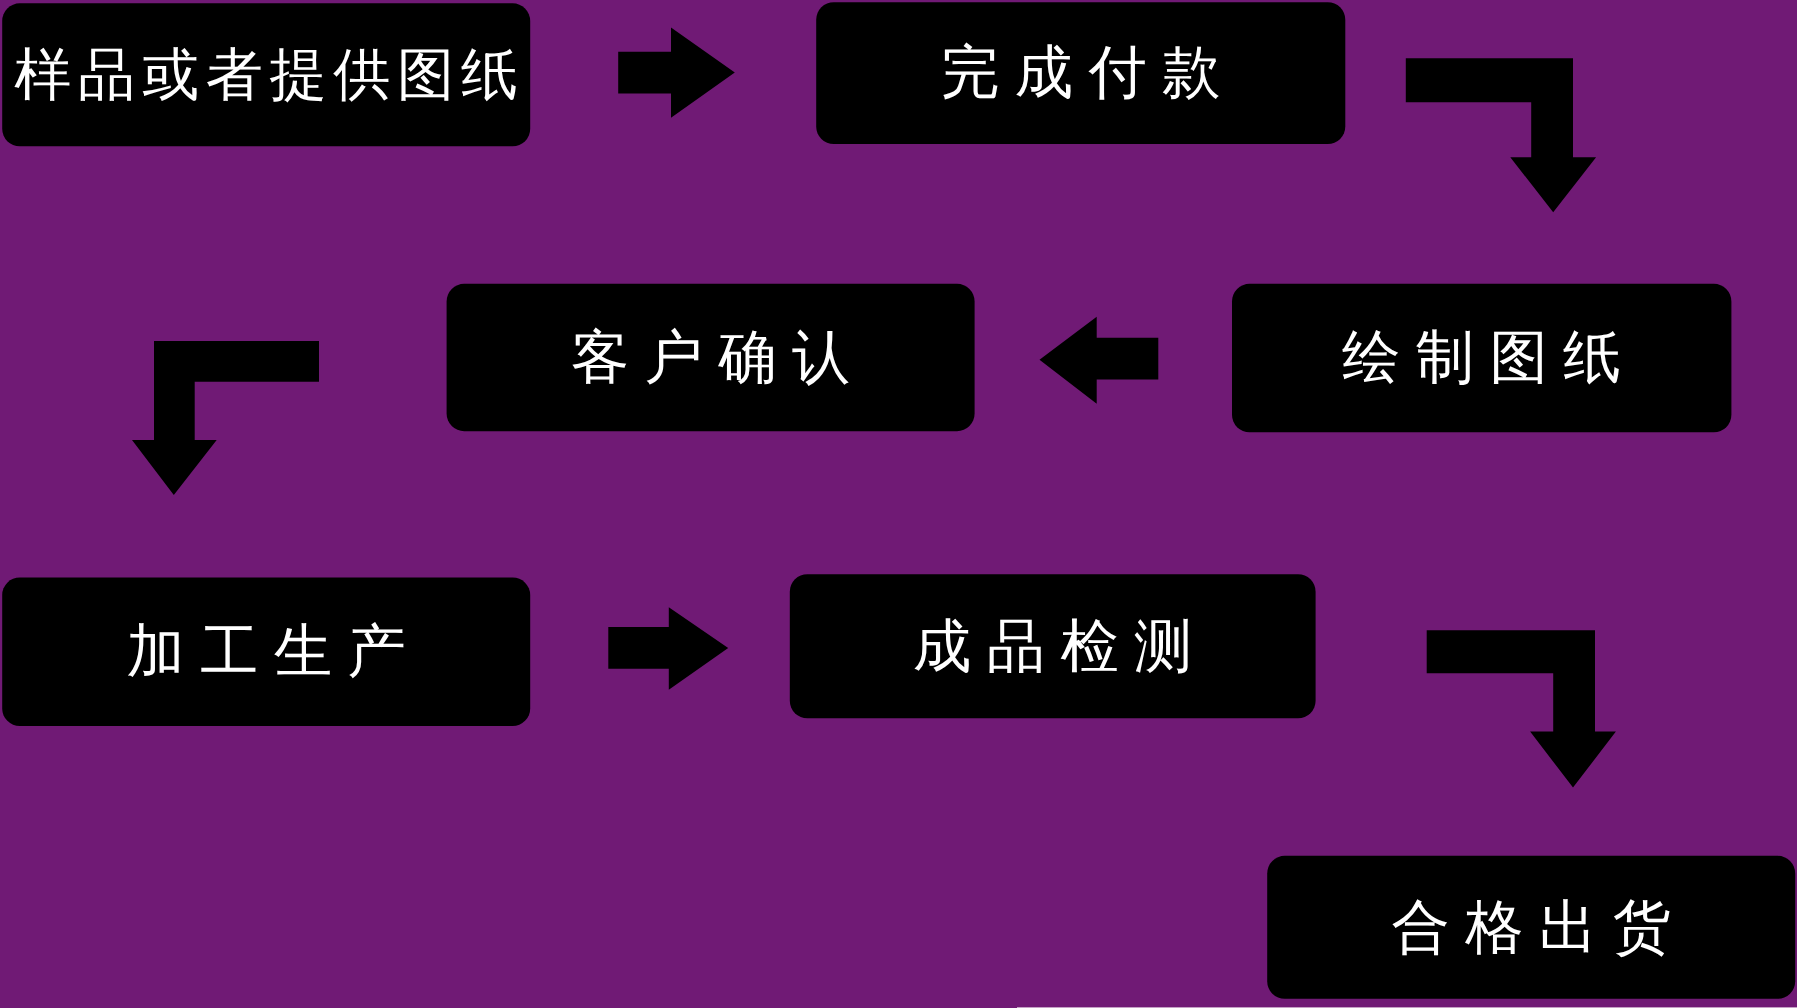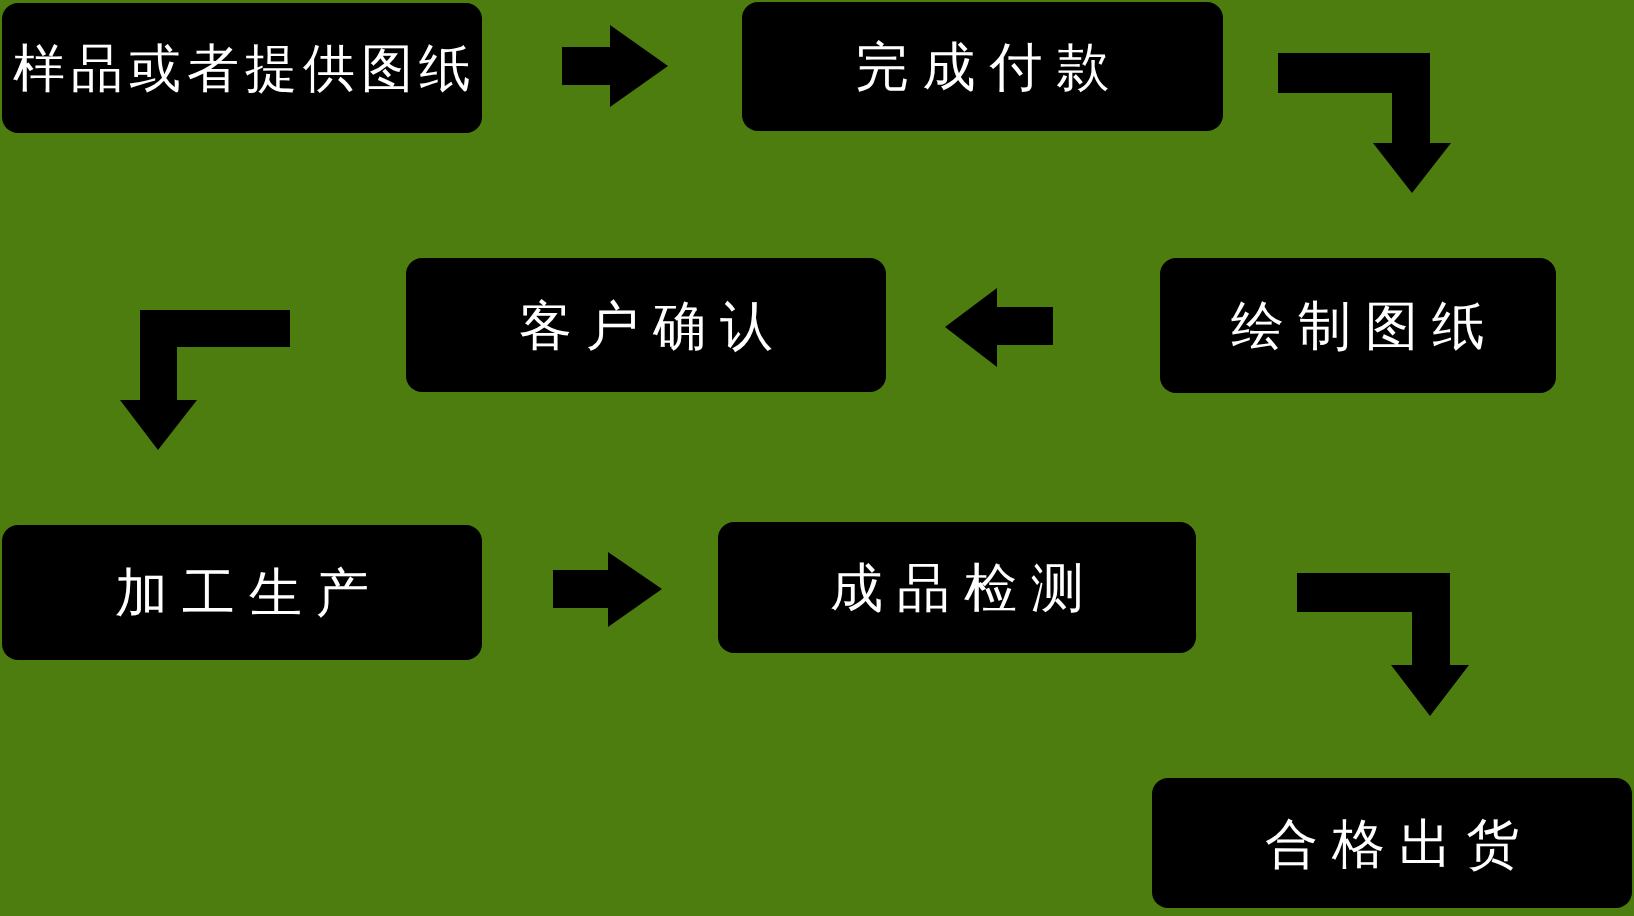--- a/index.html
+++ b/index.html
@@ -4,21 +4,21 @@
 <style>
   html, body {
     margin: 0;
     padding: 0;
     background: #ffffff;
   }
   .canvas {
     position: relative;
     width: 1634px;
     height: 916px;
-    background: #4d7c0f;
+    background: #701a75;
     overflow: hidden;
     font-family: "DejaVu Sans", "Liberation Sans", sans-serif;
   }
   .arrow-layer {
     position: absolute;
     left: 0;
     top: 0;
     width: 1634px;
     height: 916px;
   }
@@ -47,21 +47,21 @@
     padding-left: 14px; 
   }
   
   .node span.l8 {
     font-size: 52px;
     letter-spacing: 6px;
     padding-left: 6px;
   }
   .node-1 { left: 2px;    top: 3px;   width: 480px; height: 130px; }
   .node-2 { left: 742px;  top: 2px;   width: 481px; height: 129px; text-decoration: underline; }
-  .node-3 { left: 1160px; top: 258px; width: 396px; height: 135px; }
+  .node-3 { left: 1120px; top: 258px; width: 454px; height: 135px; }
   .node-4 { left: 406px;  top: 258px; width: 480px; height: 134px; justify-content: center; }
   .node-5 { left: 2px;    top: 525px; width: 480px; height: 135px; }
   .node-6 { left: 718px;  top: 522px; width: 478px; height: 131px; }
   .node-7 { left: 1152px; top: 778px; width: 480px; height: 130px; }
 </style>
 </head>
 <body>
 
 <div class="canvas">
 

